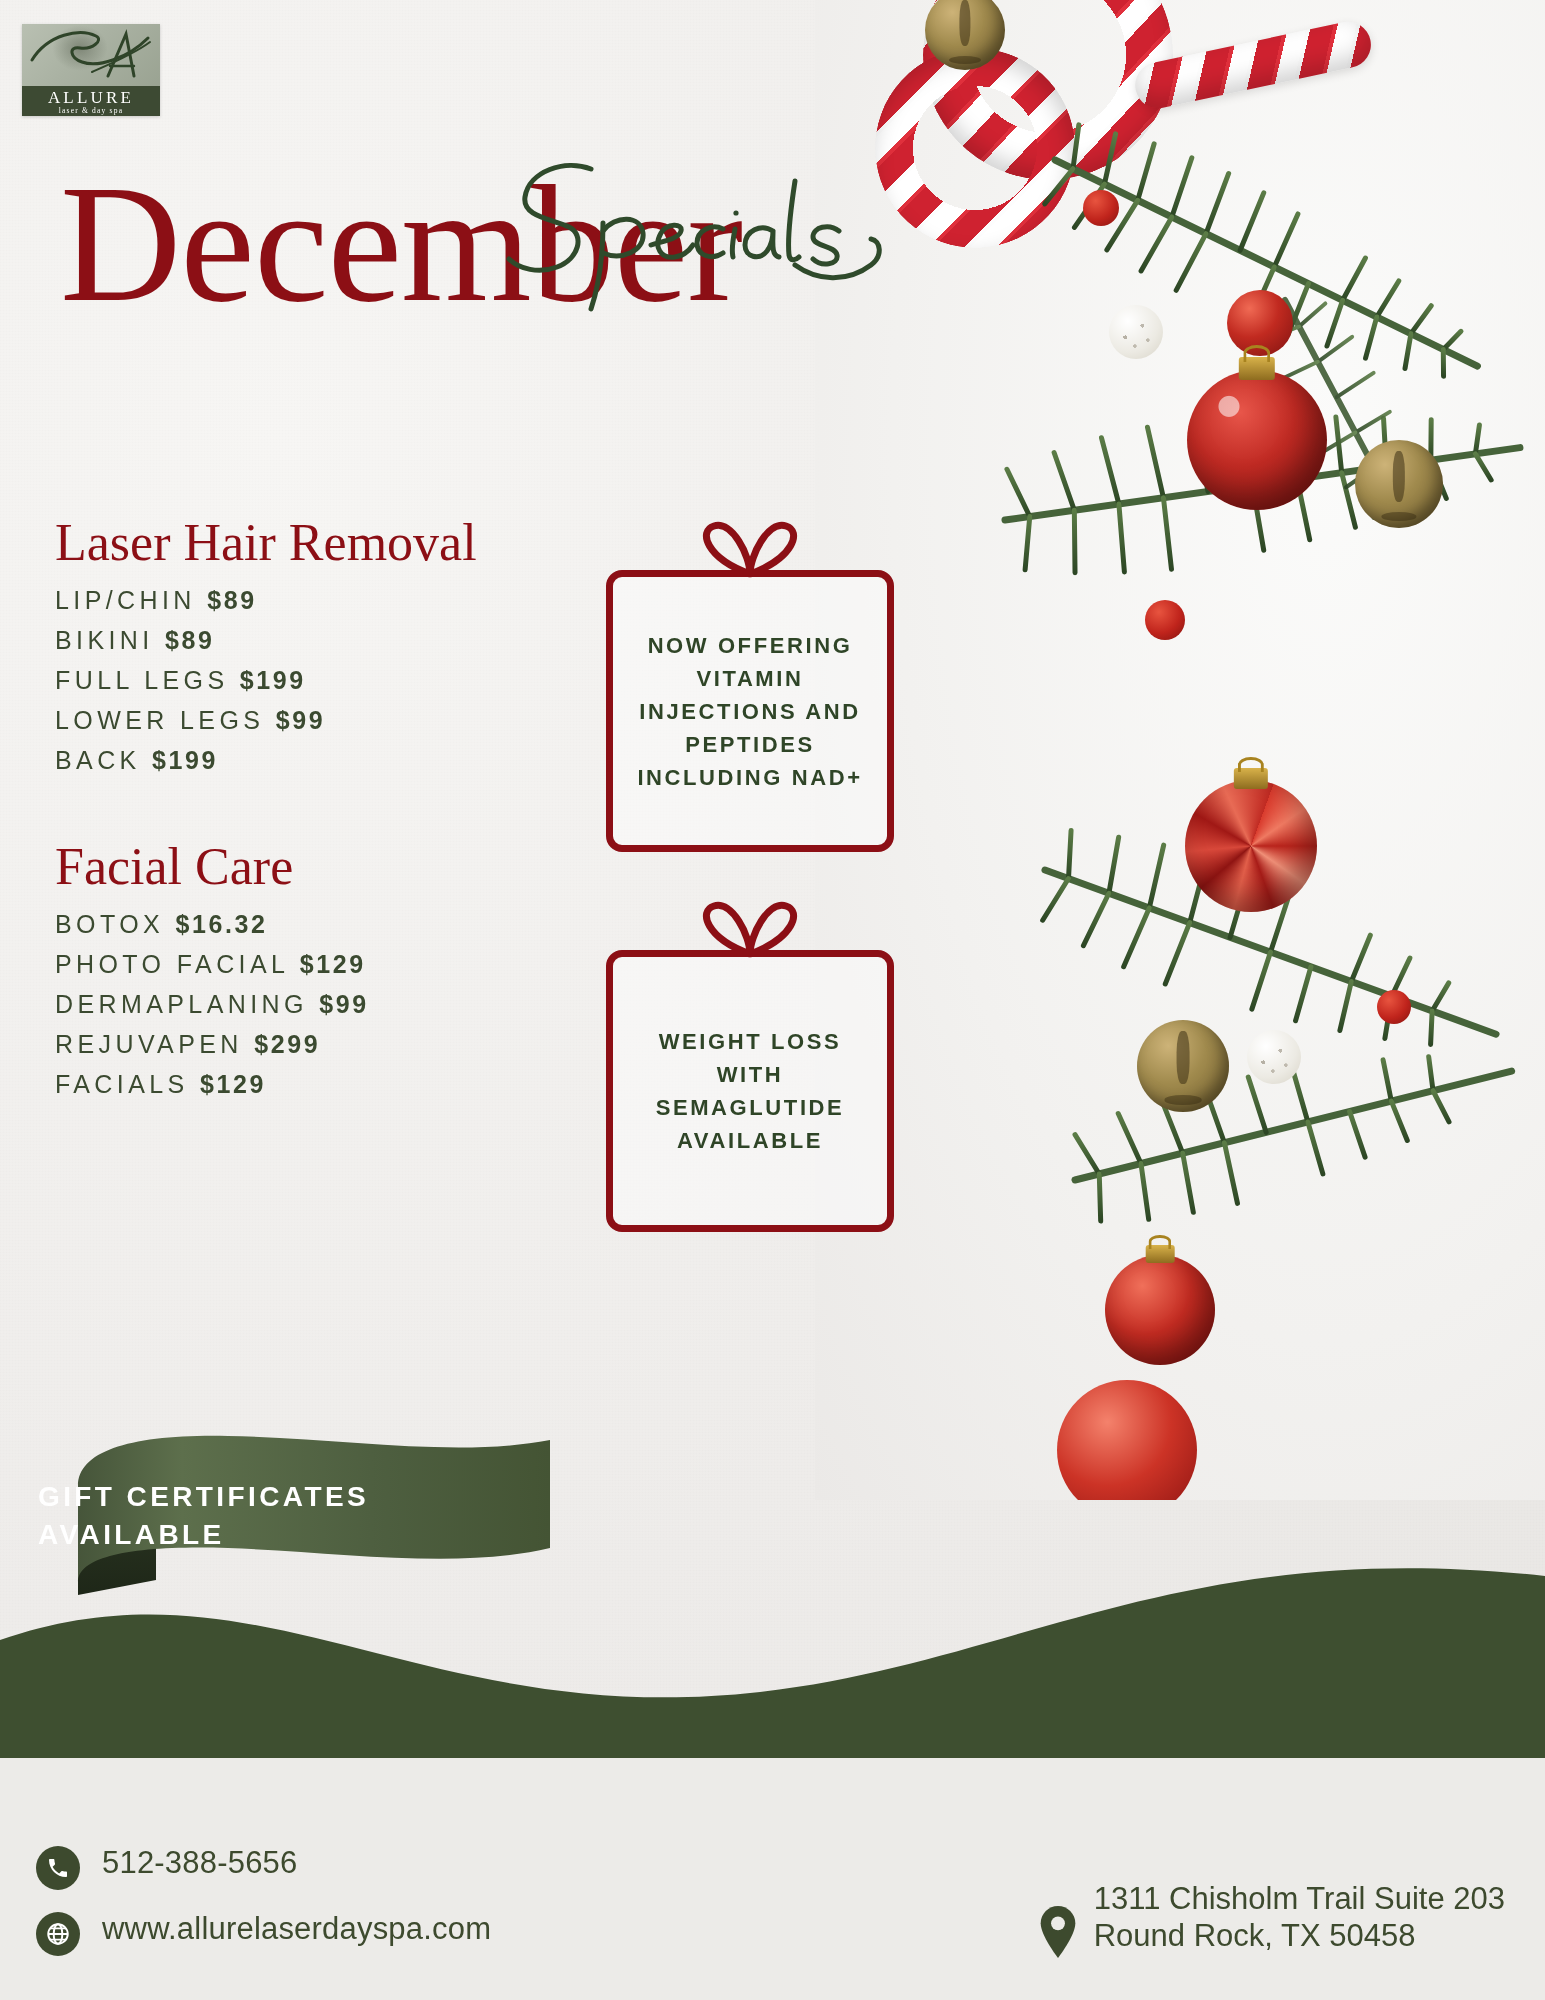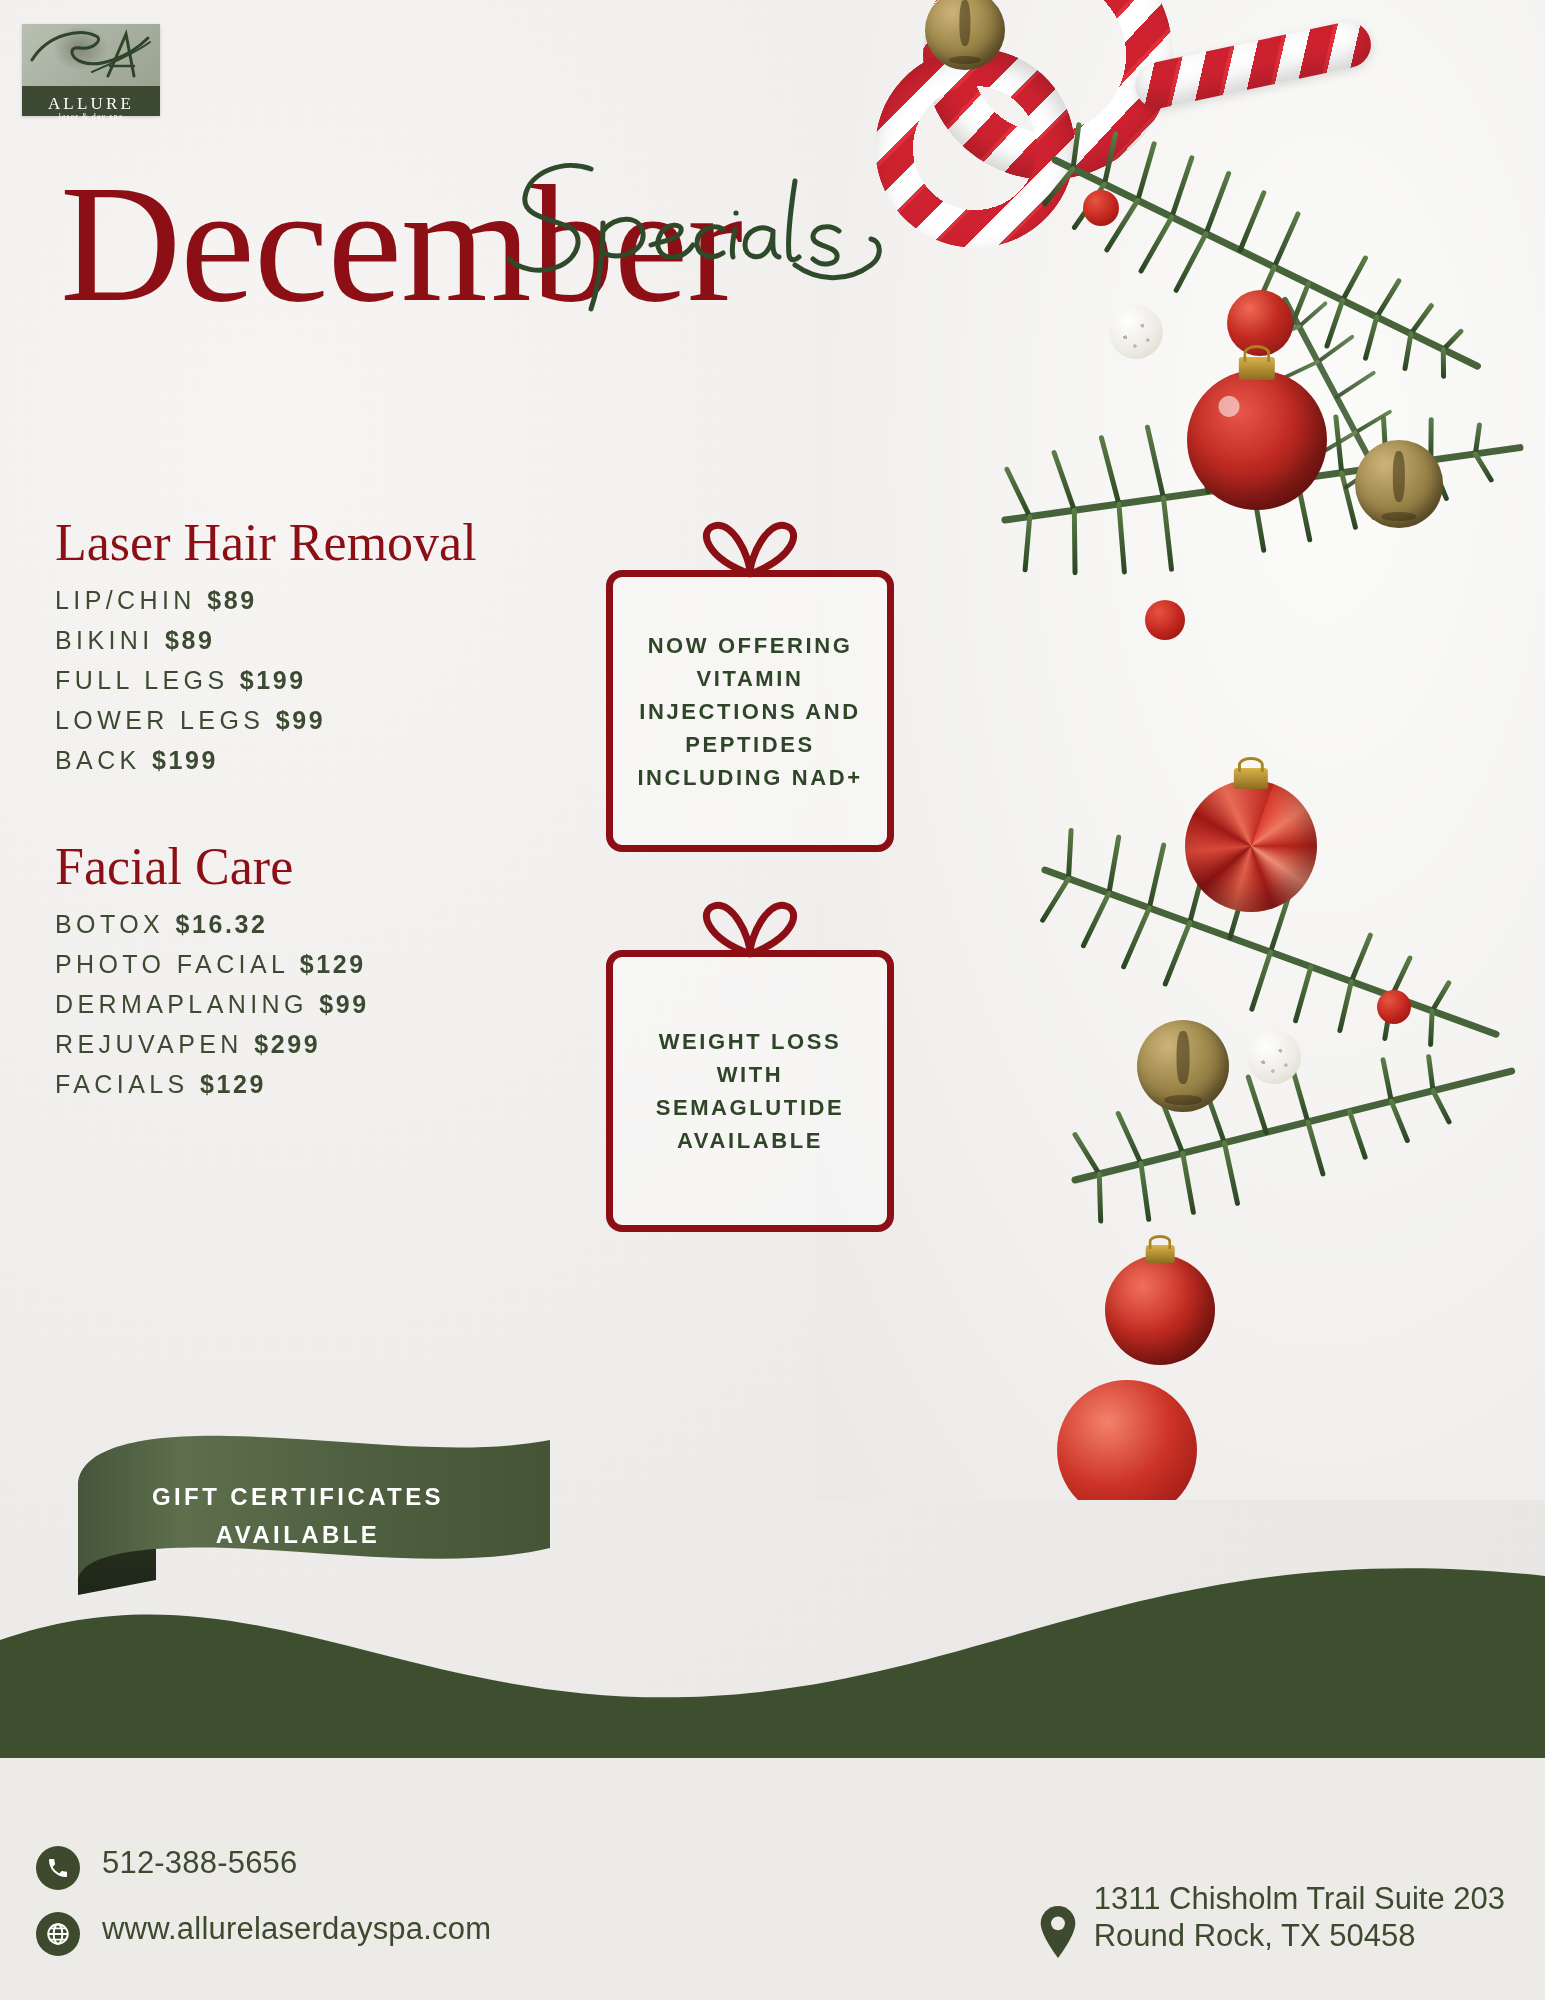--- a/index.html
+++ b/index.html
@@ -144,21 +144,21 @@
   .logo-bottom {
     height:30px;
     background:#3d4a33;
     color:#fff;
     text-align:center;
     position:relative;
   }
   .logo-name {
     font-family:"Liberation Serif", serif;
     font-size:17px; letter-spacing:3.2px;
-    line-height:17px; padding-top:9px;
+    line-height:17px; padding-top:3px;
   }
   .logo-sub {
     font-family:"Liberation Serif", serif;
     font-size:7.5px; letter-spacing:1.2px;
     line-height:9px;
   }
 
   
   .headline {
     position:absolute; left:60px; top:168px;
@@ -233,24 +233,24 @@
 
   
   .ribbon {
     position:absolute;
     left:38px; top:1430px;
     width:520px; height:185px;
   }
   .ribbon-text {
     position:absolute;
     left:0; right:0; top:48px;
-    text-align:center;
+    text-align:left;
     color:#ffffff;
     font-weight:bold;
-    font-size:24px;
+    font-size:28px;
     line-height:38px;
     letter-spacing:3.4px;
     z-index:3;
     pointer-events:none;
   }
 
   
   .contact-left {
     position:absolute; left:36px; bottom:44px;
     display:flex; flex-direction:column; gap:22px;

